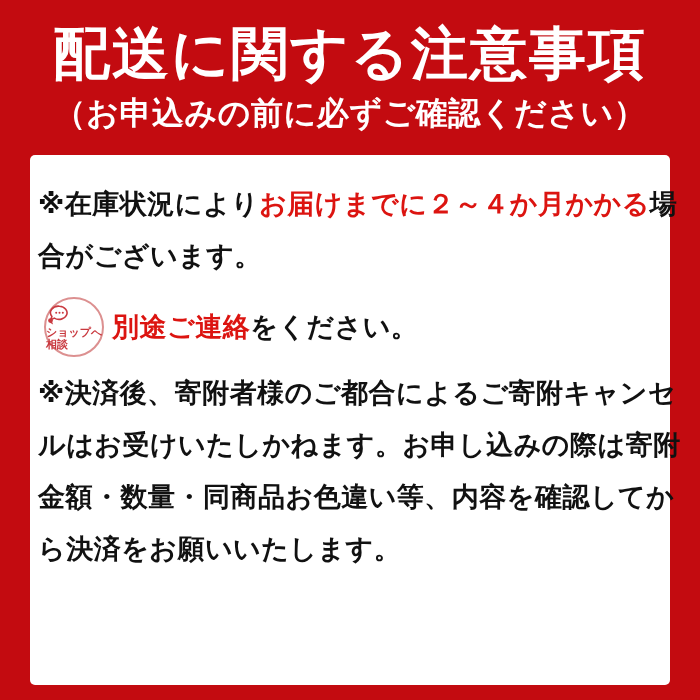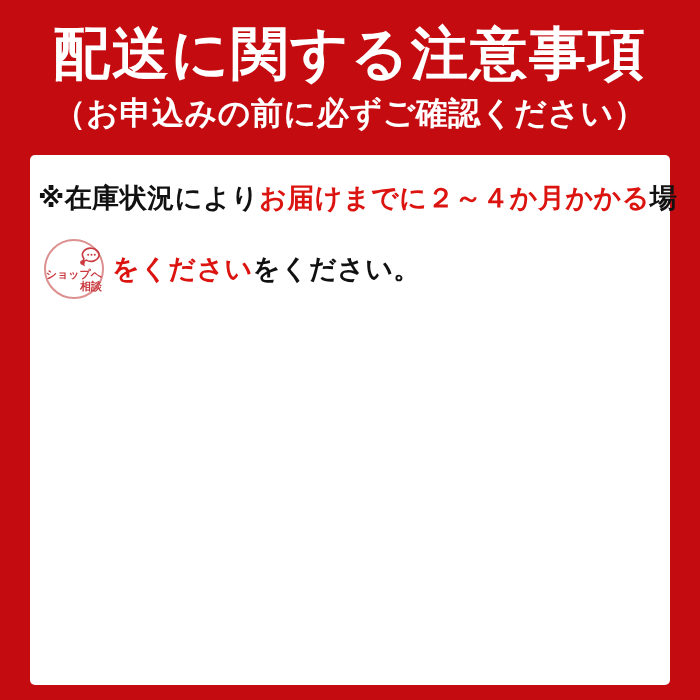--- a/index.html
+++ b/index.html
@@ -41,21 +41,21 @@
     line-height:46px;
     letter-spacing:0.5px;
     white-space:nowrap;
   }
   .box{
     position:absolute;
     left:30px;top:155px;
     width:640px;height:530px;
     background:var(--c-box-bg);
     border-radius:5px;
-    padding:17px 6px 0 8px;
+    padding:23px 6px 0 8px;
   }
   .para{margin:0;}
   .para-2{margin-top:15px;}
   .para-3{margin-top:10px;}
   .line{
     font-size:27px;
     line-height:52px;
     font-weight:700;
     letter-spacing:0.5px;
     color:var(--c-black);
@@ -70,21 +70,21 @@
   .c-black{color:var(--c-black);}
   .badge{
     width:60px;height:60px;
     flex:0 0 60px;
     border:2px solid var(--c-badge-border);
     border-radius:50%;
     background:var(--c-box-bg);
     color:var(--c-badge-red);
     display:flex;
     flex-direction:column;
-    align-items:flex-end;
+    align-items:flex-start;
     justify-content:center;
     margin:0 8px 0 6px;
   }
   .badge-text{
     font-size:11px;
     line-height:12px;
     font-weight:700;
     letter-spacing:0;
     text-align:center;
     white-space:nowrap;
@@ -100,35 +100,52 @@
     <div class="title">配送に関する注意事項</div>
     <div class="subtitle">（お申込みの前に必ずご確認ください）</div>
   </div>
 
   <div class="box">
 
     <p class="para para-1">
       <span class="line" style="display: block;">
         <span class="c-black">※在庫状況により</span><span class="c-red">お届けまでに２～４か月かかる</span><span class="c-black">場</span>
       </span>
+      <span class="line" style="display: block;">
+        <span class="c-black">合がございます。</span>
+      </span>
     </p>
 
     <p class="para para-2">
       <span class="line line-flex">
         <span class="badge">
           <svg width="24" height="20" viewBox="0 0 24 20">
             <path d="M13.5 1.2 a8 6.6 0 1 1 -5.2 11.9 l-3.6 1.8 1.2-3.4 a8 6.6 0 0 1 7.6-10.3z" fill="none" stroke="currentColor" stroke-width="1.6" stroke-linejoin="round"></path>
             <circle cx="10.2" cy="7.8" r="1" fill="currentColor"></circle>
             <circle cx="13.5" cy="7.8" r="1" fill="currentColor"></circle>
             <circle cx="16.8" cy="7.8" r="1" fill="currentColor"></circle>
             <path d="M4.5 13.2 a2.4 2.4 0 1 0 0 4.8 l2.6 1.4 -0.8-2.2 a2.4 2.4 0 0 0 -1.8-4z" fill="currentColor"></path>
           </svg>
           <span class="badge-text">ショップへ</span>
           <span class="badge-text">相談</span>
         </span>
-        <span class="c-red">をください</span>
+        <span class="c-red">別途ご連絡</span>
           <span class="c-black">をください。</span>
       </span>
     </p>
 
+    <p class="para para-3">
+      <span class="line" style="display: block;">
+        <span class="c-black">※決済後、寄附者様のご都合によるご寄附キャンセ</span>
+      </span>
+      <span class="line" style="display: block;">
+        <span class="c-black">ルはお受けいたしかねます。お申し込みの際は寄附</span>
+      </span>
+      <span class="line" style="display: block;">
+        <span class="c-black">金額・数量・同商品お色違い等、内容を確認してか</span>
+      </span>
+      <span class="line" style="display: block;">
+        <span class="c-black">ら決済をお願いいたします。</span>
+      </span>
+    </p>
 
   </div>
 </div>
 
 </body></html>

